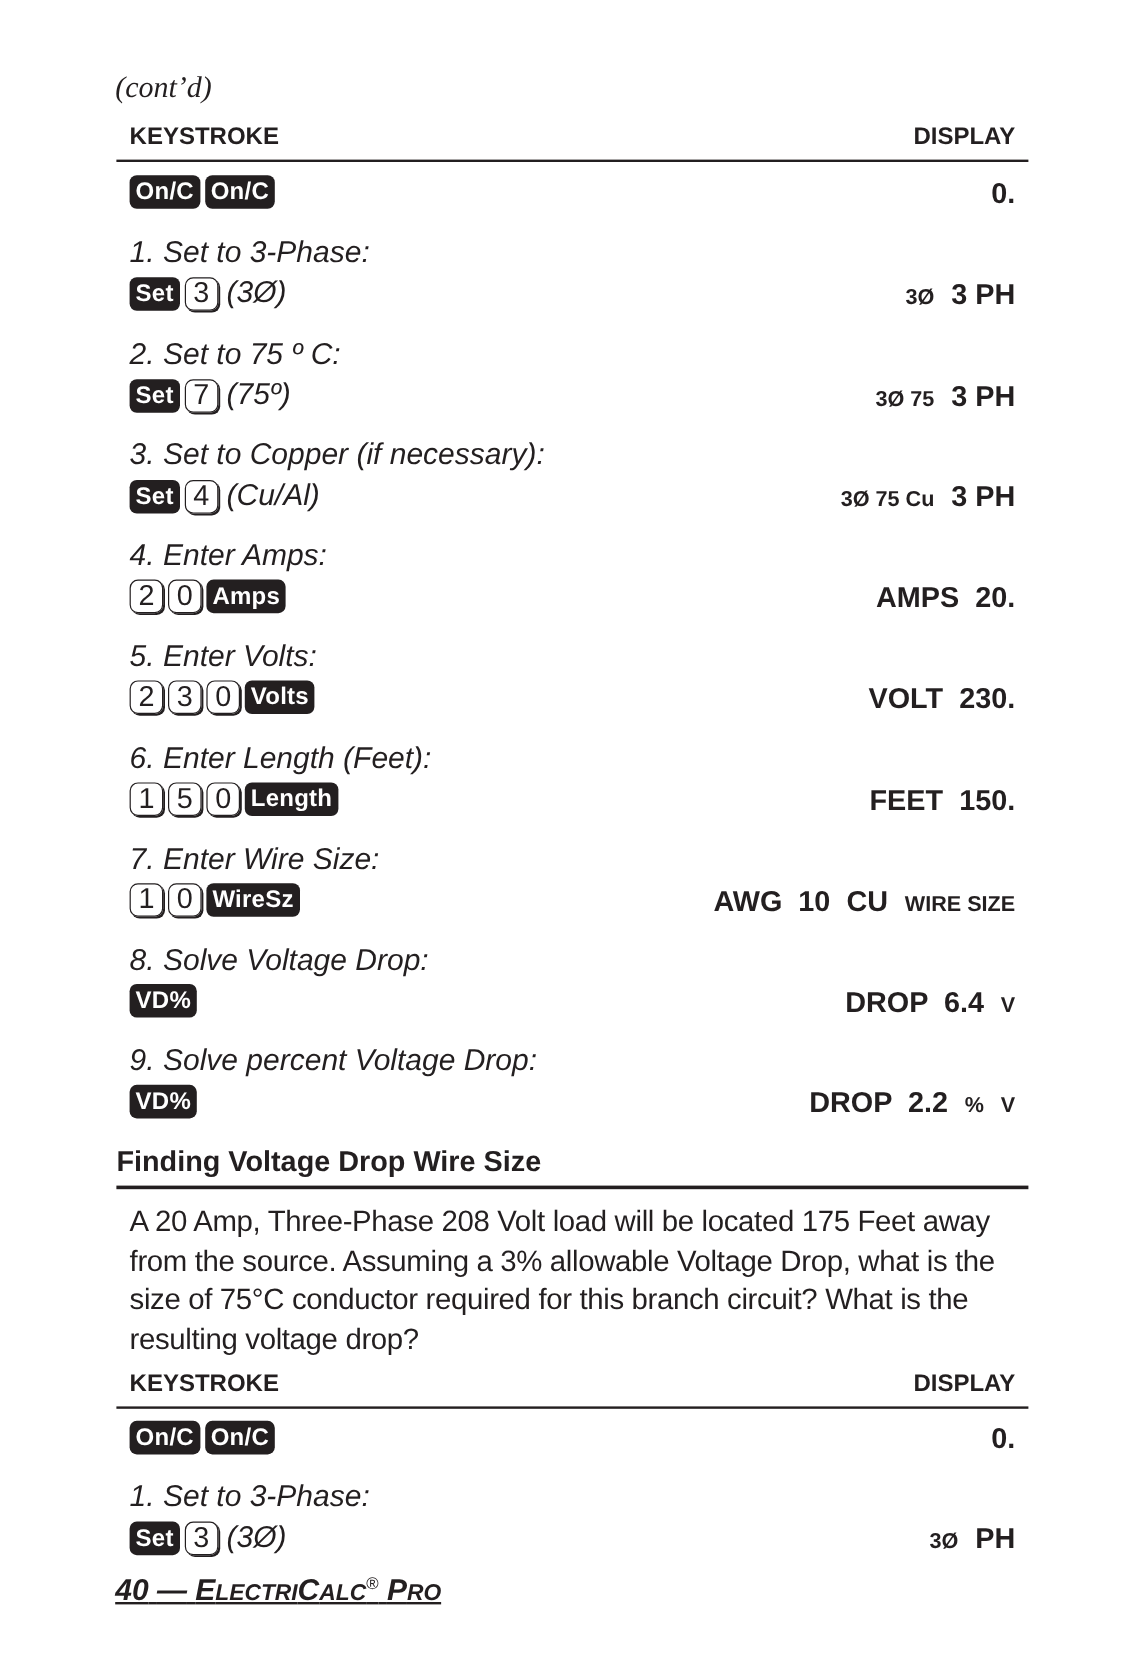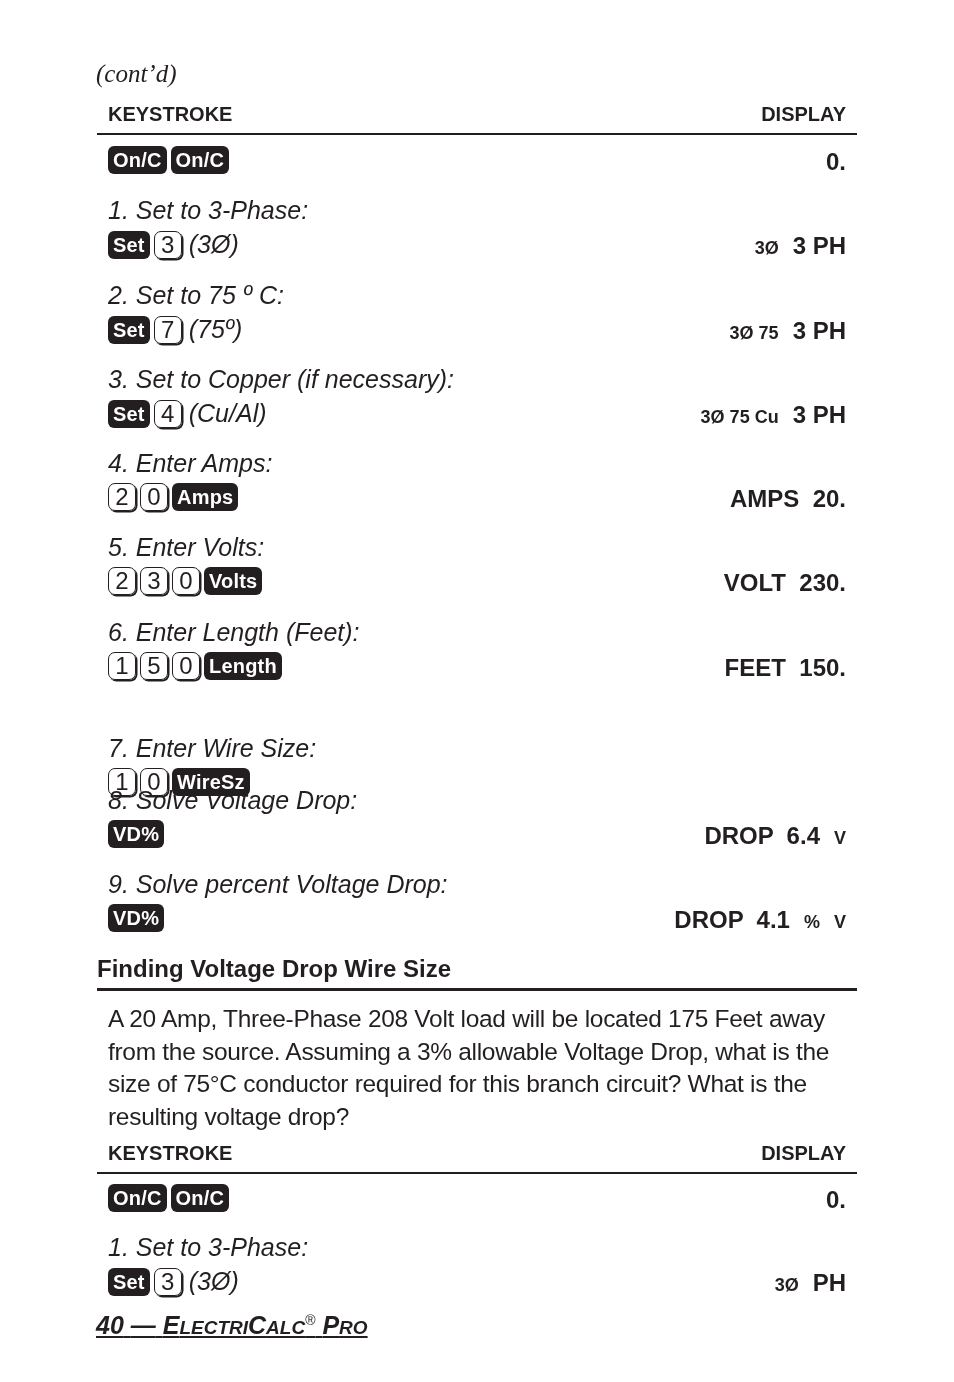--- a/index.html
+++ b/index.html
@@ -125,45 +125,49 @@
       <div class="keys" style="top: 34px;">
         <span class="key-num">1</span>
         <span class="key-num">5</span>
         <span class="key-num">0</span>
         <span class="key-dark">Length</span>
       </div>
       <div class="display" style="top: 36px;">
         <span style="margin-left: 0px; white-space: pre;">FEET  150.</span>
       </div>
     </div>
-    <div class="row" style="top: 734px; height: 64px;">
+    <div class="row" style="top: 702px; height: 64px;">
       <div class="step-label" style="top: 0px;">7. Enter Wire Size:</div>
       <div class="keys" style="top: 34px;">
         <span class="key-num">1</span>
         <span class="key-num">0</span>
         <span class="key-dark">WireSz</span>
+      </div>
+      <div class="display" style="top: 36px;">
+        <span style="margin-left: 0px; white-space: pre;">AWG  10  CU</span>
+        <span class="sm" style="margin-left: 14px; white-space: pre;">WIRE SIZE</span>
       </div>
     </div>
     <div class="row" style="top: 786px; height: 64px; text-align: center;">
       <div class="step-label" style="top: 0px;">8. Solve Voltage Drop:</div>
       <div class="keys" style="top: 34px;">
         <span class="key-dark">VD%</span>
       </div>
       <div class="display" style="top: 36px;">
         <span style="margin-left: 0px; white-space: pre;">DROP  6.4</span>
         <span class="sm" style="margin-left: 14px; white-space: pre;">V</span>
       </div>
     </div>
     <div class="row" style="top: 870px; height: 64px;">
       <div class="step-label" style="top: 0px;">9. Solve percent Voltage Drop:</div>
       <div class="keys" style="top: 34px;">
         <span class="key-dark">VD%</span>
       </div>
       <div class="display" style="top: 36px;">
-        <span style="margin-left: 0px; white-space: pre;">DROP  4.1</span>
+        <span style="margin-left: 0px; white-space: pre;">DROP  2.2</span>
         <span class="sm" style="margin-left: 14px; white-space: pre;">%</span>
         <span class="sm" style="margin-left: 14px; white-space: pre;">V</span>
       </div>
     </div>
   </div>
 
 <div class="section-title">Finding Voltage Drop Wire Size</div>
 <div class="problem">A 20 Amp, Three-Phase 208 Volt load will be located 175 Feet away from the source. Assuming a 3% allowable Voltage Drop, what is the size of 75°C conductor required for this branch circuit? What is the resulting voltage drop?</div>
 
 <div class="table-header" style="top:1138px;">

